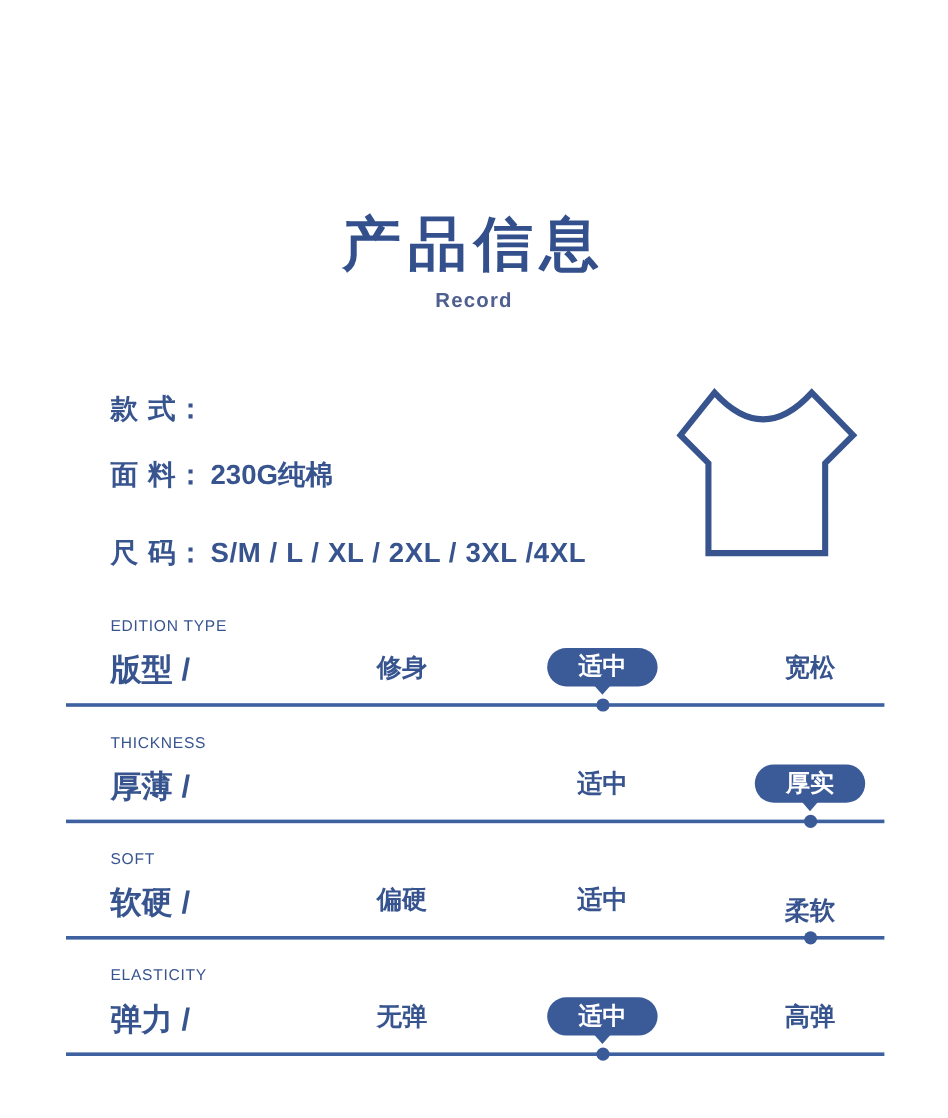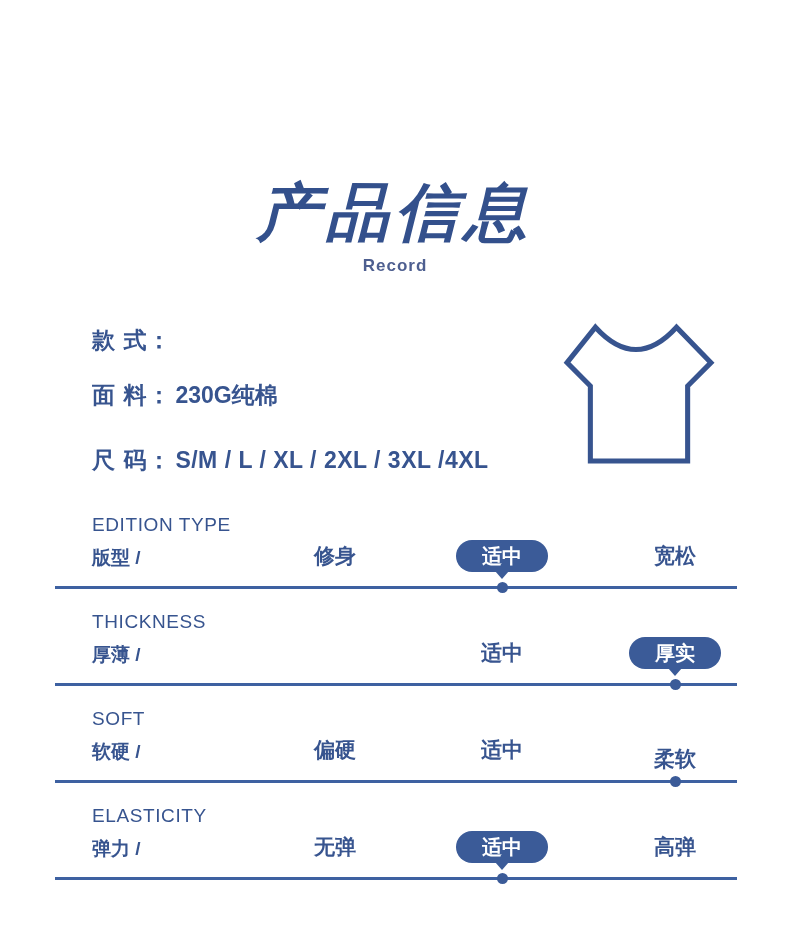--- a/index.html
+++ b/index.html
@@ -20,22 +20,22 @@
   .page{
     position:relative;
     width:790px;height:932px;
     background:var(--background);
     overflow:hidden;
   }
 
   
   .header{position:absolute;top:178px;left:0;width:100%;text-align:center;}
   .page-title{
-    font-size:63px;font-weight:700;letter-spacing:6px;
-    color:var(--title);line-height:1.1;font-style:italic;
+    font-size:49px;font-weight:700;letter-spacing:6px;
+    color:var(--title);line-height:1.1;
   }
   .page-subtitle{
     margin-top:9px;font-size:17px;font-weight:700;letter-spacing:1px;
     color:var(--subtitle);
   }
 
   
   .product{position:absolute;left:92px;top:320px;width:440px;}
   .p-line{position:absolute;left:0;height:32px;display:flex;align-items:center;white-space:nowrap;}
   .p-line.l1{top:4px;}
@@ -49,25 +49,25 @@
   .tshirt{position:absolute;left:563px;top:313px;width:152px;height:152px;}
   .tshirt svg{width:100%;height:100%;display:block;}
   .tshirt path{stroke:var(--primary);}
 
   
   .attributes{position:absolute;left:55px;top:492px;width:682px;}
   .attr-row{position:relative;height:97px;}
   .attr-line{position:absolute;left:0;right:0;bottom:0;height:3px;background:var(--line);}
   .attr-en{
     position:absolute;left:37px;top:22px;
-    font-size:19px;font-weight:400;letter-spacing:0.6px;color:var(--primary);
+    font-size:13px;font-weight:400;letter-spacing:0.6px;color:var(--primary);
   }
   .attr-cn{
     position:absolute;left:37px;top:50px;height:32px;display:flex;align-items:center;
-    font-size:19px;font-weight:600;color:var(--primary);
+    font-size:26px;font-weight:600;color:var(--primary);
   }
   .opt{
     position:absolute;top:44px;height:40px;width:130px;
     display:flex;align-items:center;justify-content:center;
     font-size:21px;font-weight:600;color:var(--primary);
   }
   .opt.c0{left:215px;}
   .opt.c1{left:382px;}
   .opt.c2{left:555px;}
   .opt.dot-selected{transform:translateY(9px);}

